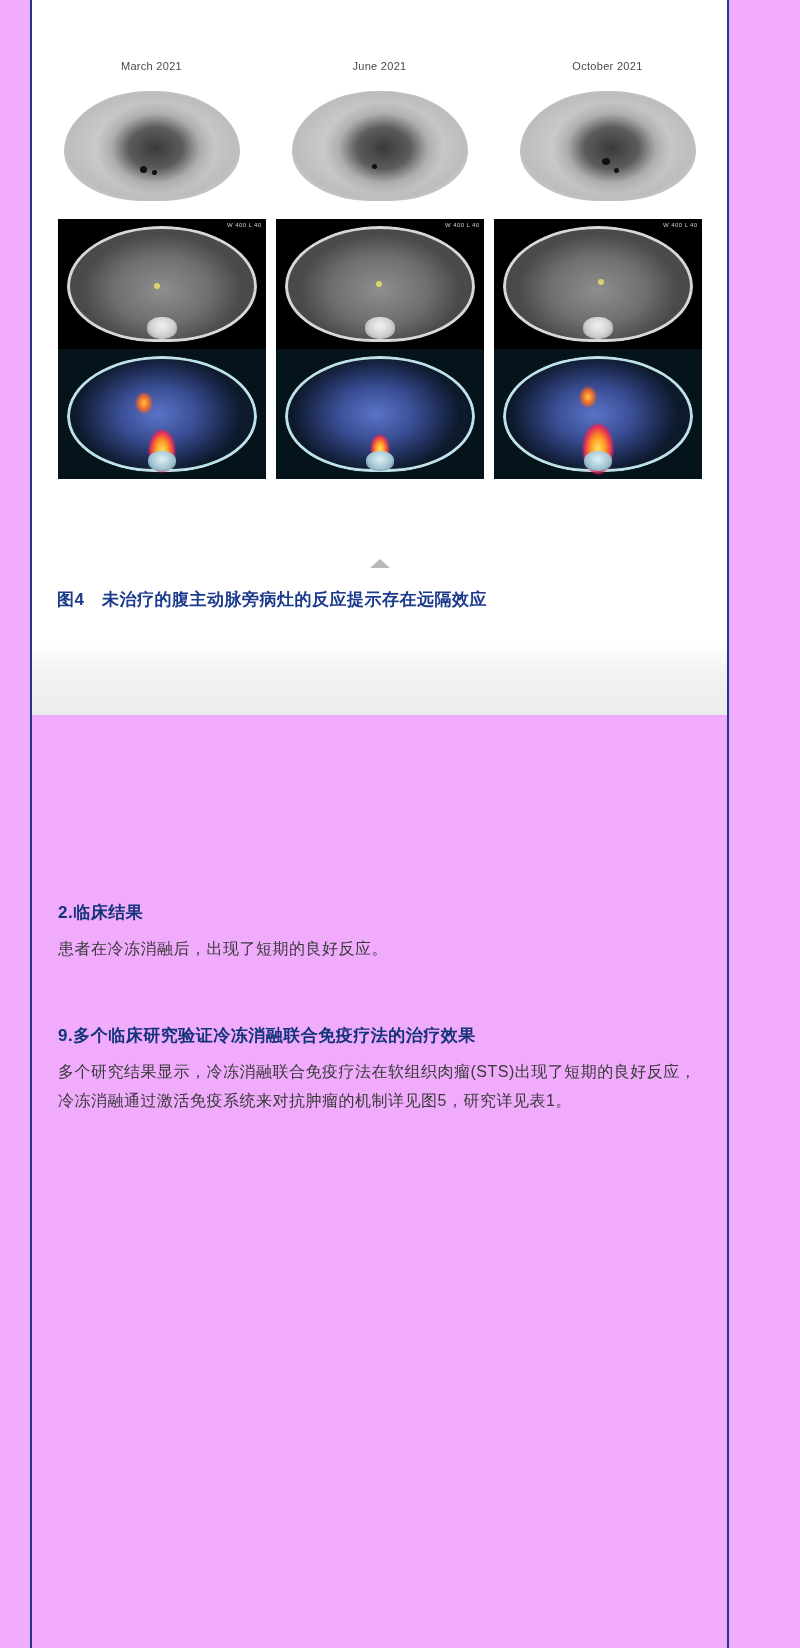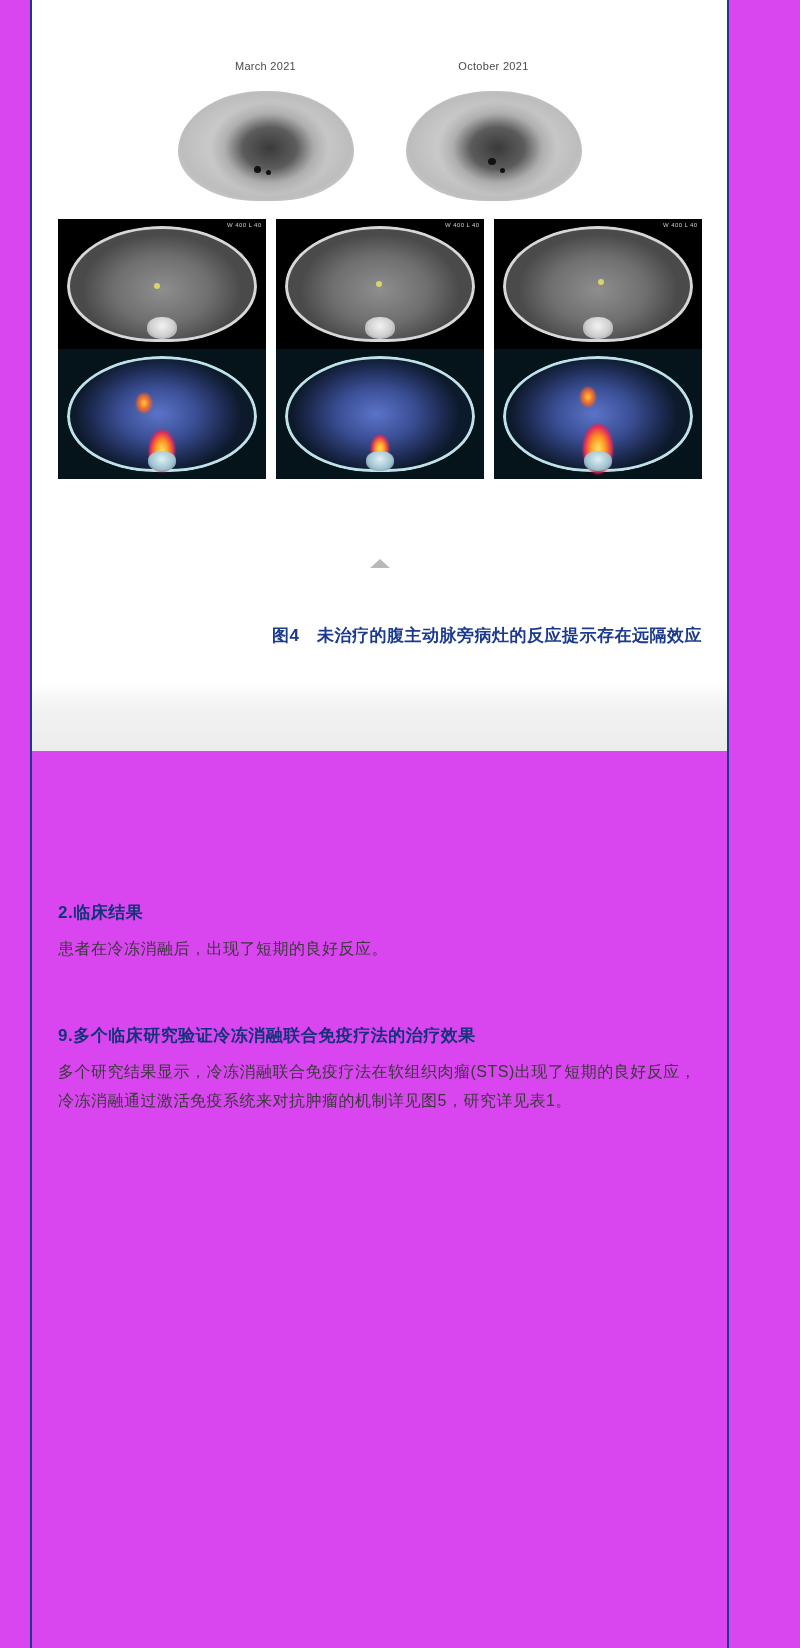--- a/index.html
+++ b/index.html
@@ -12,21 +12,21 @@
     height: 1648px;
     font-family: "Liberation Sans", sans-serif;
     position: relative;
     overflow: hidden;
   }
   .page {
     position: absolute;
     left: 0; top: 0;
     width: 800px;
     height: 1648px;
-    background: #d946ef;
+    background: #f0abfc;
   }
   
   .rule {
     position: absolute;
     top: 0;
     width: 2px;
     height: 1648px;
     background: #1b3a8c;
   }
   .rule.left { left: 30px; }
@@ -196,22 +196,22 @@
   }
 
   .collapse-arrow {
     margin: 80px auto 0 auto;
     width: 0; height: 0;
     border-left: 10px solid transparent;
     border-right: 10px solid transparent;
     border-bottom: 9px solid #b9b9b9;
   }
   .fig-caption {
-    margin-top: 56px;
-    text-align: right;
+    margin-top: 20px;
+    text-align: left;
     font-size: 17px;
     color: #1b3a8c;
     font-weight: bold;
     letter-spacing: 0.5px;
     font-family: "Liberation Sans", sans-serif;
   }
   .fig-tail {
     margin-top: 34px;
     height: 70px;
     background: linear-gradient(180deg, #ffffff 0%, #f2f2f2 40%, #ececec 100%);
@@ -259,20 +259,27 @@
         <div class="scan-row pet">
           <div class="scan-cell">
             <div class="scan-label">March 2021</div>
             <div class="pet-img">
               <div class="pet-blob"></div>
               <div class="pet-dot" style="left:92px;top:88px;width:7px;height:7px;"></div>
               <div class="pet-dot" style="left:104px;top:92px;width:5px;height:5px;"></div>
             </div>
           </div>
           <div class="scan-cell">
+            <div class="scan-label">June 2021</div>
+            <div class="pet-img">
+              <div class="pet-blob"></div>
+              <div class="pet-dot" style="left:96px;top:86px;width:5px;height:5px;"></div>
+            </div>
+          </div>
+          <div class="scan-cell">
             <div class="scan-label">October 2021</div>
             <div class="pet-img">
               <div class="pet-blob"></div>
               <div class="pet-dot" style="left:98px;top:80px;width:8px;height:7px;"></div>
               <div class="pet-dot" style="left:110px;top:90px;width:5px;height:5px;"></div>
             </div>
           </div>
         </div>
 
         <div class="scan-row">

